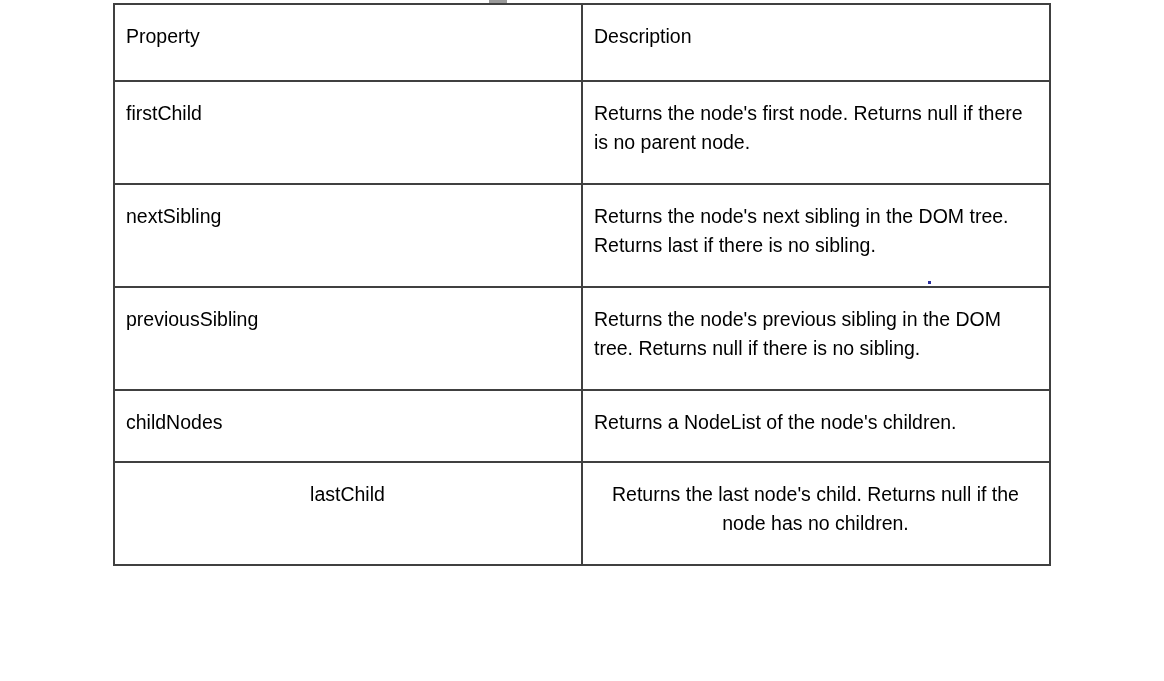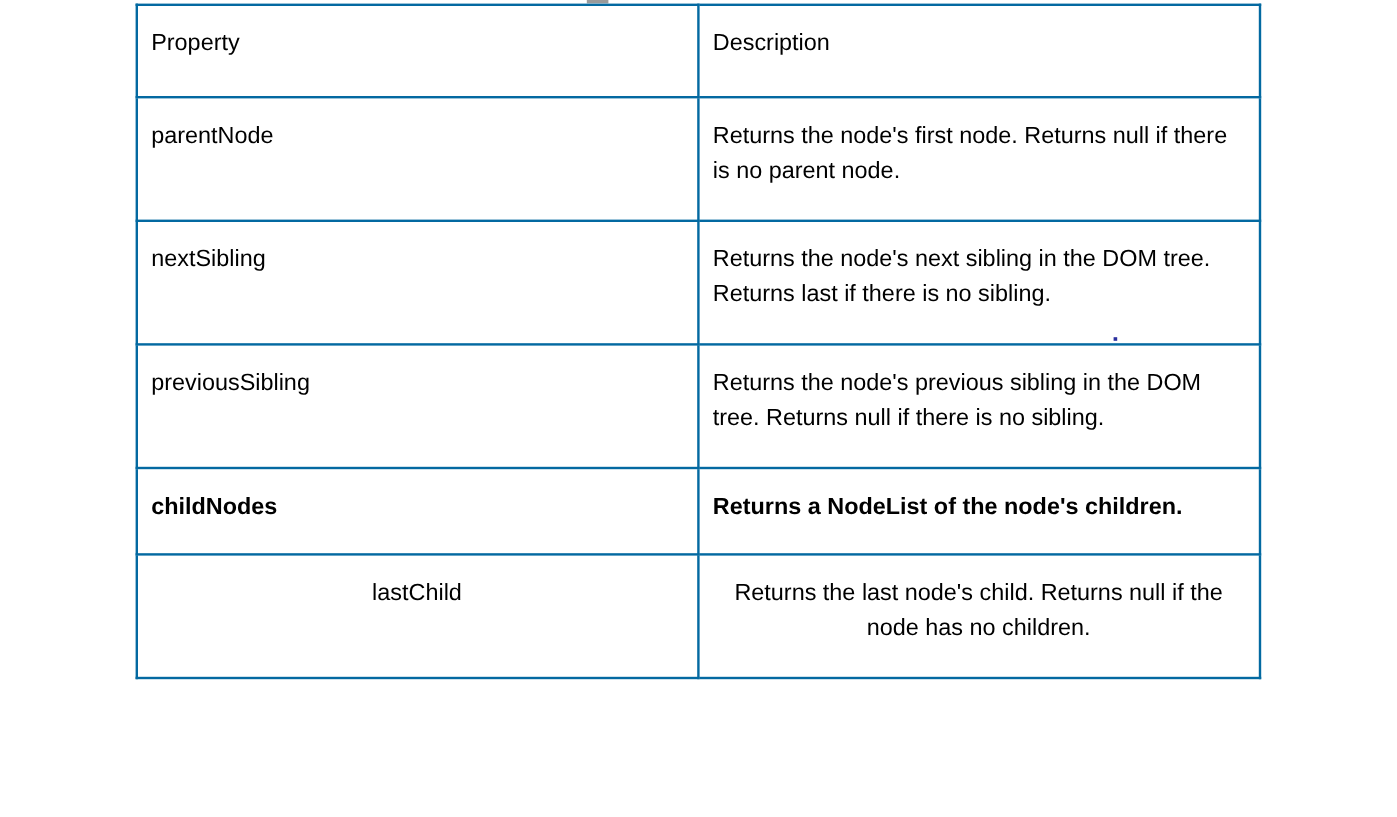--- a/index.html
+++ b/index.html
@@ -48,36 +48,36 @@
     table-layout: fixed;
     width: 936px;
     background: #ffffff;
   }
 
   table.dom-table col.col-property { width: 468px; }
   table.dom-table col.col-description { width: 468px; }
 
   table.dom-table td,
   table.dom-table th {
-    border: 2px solid #0369a1;
+    border: 2px solid #404040;
     vertical-align: top;
     text-align: left;
     font-weight: normal;
     font-size: 19.5px;
     line-height: 29px;
     color: #000000;
     padding: 17px 12px 14px 11px;
     background: #ffffff;
   }
 
   table.dom-table tr.row-header th { height: 44px; }
   table.dom-table tr.row-parentnode td { height: 70px; }
   table.dom-table tr.row-nextsibling td { height: 70px; }
   table.dom-table tr.row-previoussibling td { height: 70px; margin-left: 25px; }
-  table.dom-table tr.row-childnodes td { height: 39px; font-weight: bold; }
+  table.dom-table tr.row-childnodes td { height: 39px; }
   table.dom-table tr.row-firstchild td { height: 72px; }
   table.dom-table tr.row-lastchild td { height: 70px; text-align: center; }
 
   .cell-text {
     display: block;
     white-space: pre-line;
   }
 </style>
 </head>
 <body>
@@ -96,21 +96,21 @@
           <span class="cell-text">Property</span>
         </th>
         <th>
           <span class="cell-text">Description</span>
         </th>
       </tr>
     </thead>
     <tbody>
       <tr class="row-parentnode">
         <td>
-          <span class="cell-text">parentNode</span>
+          <span class="cell-text">firstChild</span>
         </td>
         <td>
           <span class="cell-text">Returns the node's first node. Returns null if there is no parent node.</span>
         </td>
       </tr>
       <tr class="row-nextsibling">
         <td>
           <span class="cell-text">nextSibling</span>
         </td>
         <td>

